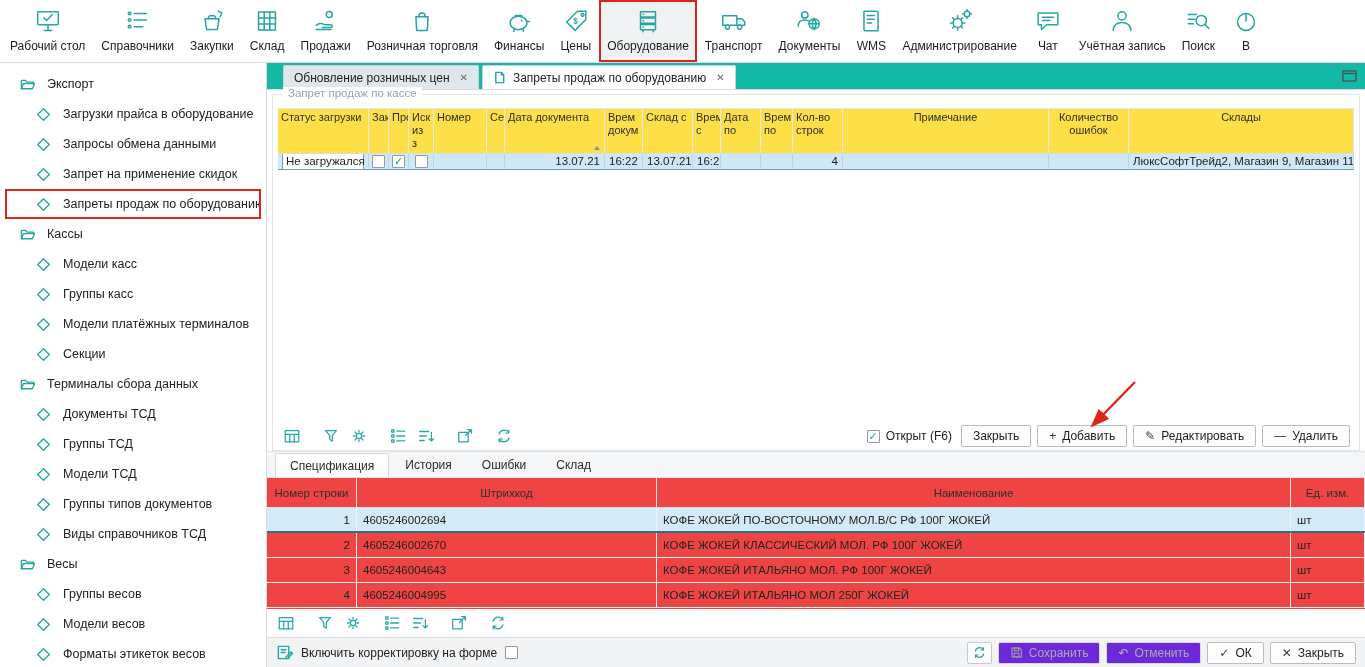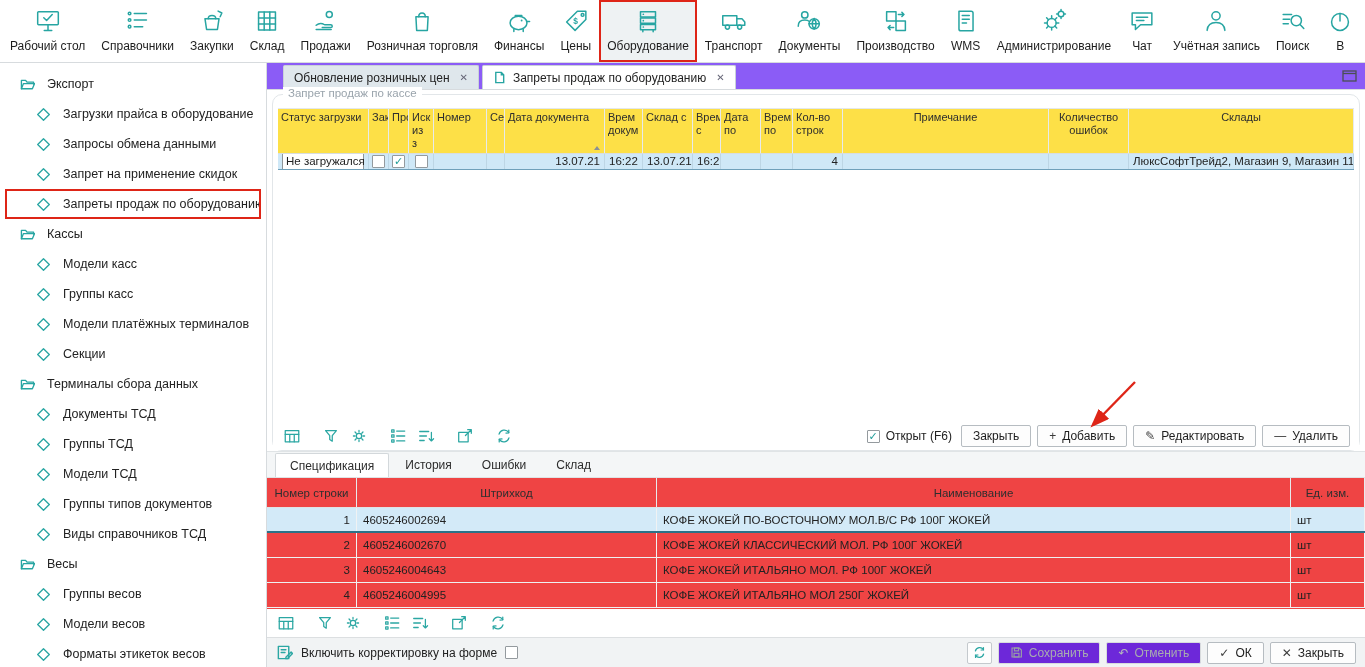--- a/index.html
+++ b/index.html
@@ -23,31 +23,31 @@
   .sidebar{width:267px;flex:0 0 267px;border-right:1px solid #d7dbde;padding-top:6px;overflow:hidden;background:#fff}
   .trow{height:30px;display:flex;align-items:center;gap:12px;padding-left:15px;font-size:12.5px;cursor:pointer;margin:0 5px;white-space:nowrap;overflow:hidden}
   .trow.child{padding-left:31px}
   .trow.annotated{outline:2px solid #de2517;outline-offset:-2px}
   .ticon{flex:0 0 auto;display:flex}
   .ticon svg{width:15px;height:15px;stroke:#27a5a2;fill:none;stroke-width:1.4;stroke-linejoin:round;stroke-linecap:round;display:block}
 
   .content{flex:1;display:flex;flex-direction:column;min-width:0;position:relative}
 
   
-  .tabstrip{height:27px;flex:0 0 27px;background:#8b5cf6;border-bottom:1px solid #d7dbde;display:flex;align-items:flex-end;padding:3px 8px 0 16px;gap:3px}
+  .tabstrip{height:27px;flex:0 0 27px;background:#14b8a6;border-bottom:1px solid #d7dbde;display:flex;align-items:flex-end;padding:3px 8px 0 16px;gap:3px}
   .tab{height:24px;display:flex;align-items:center;gap:7px;padding:0 10px;font-size:12px;background:#dfe7ec;border:1px solid #c9d2d8;border-bottom:none;border-radius:2px 2px 0 0;cursor:pointer;white-space:nowrap}
   .tab.active{background:#fff}
   .tab .ticn svg{width:13px;height:13px;stroke:#27a5a2;fill:none;stroke-width:1.5;display:block}
   .tab .close{font-size:10px;color:#66707а;color:#667;padding-left:3px;cursor:pointer}
   .tabstrip .stretch{flex:1}
   .maxicon{align-self:center;margin-bottom:4px;cursor:pointer}
   .maxicon svg{width:15px;height:12px;display:block;stroke:#4a4f53;fill:none;stroke-width:1.3}
 
   
-  .grouppanel{flex:1;margin:4px 5px 0;border:1px solid #e2e6e9;border-radius:10px;position:relative;display:flex;flex-direction:column;min-height:0;background:#fff}
+  .grouppanel{flex:1;margin:4px 5px 0;border:1px solid #e2e6e9;border-radius:0;position:relative;display:flex;flex-direction:column;min-height:0;background:#fff}
   .group-label{position:absolute;top:-8px;left:10px;background:#fff;padding:0 5px;font-size:11.5px;color:#9aa4ac}
 
   .mtable{margin:13px 5px 0}
   .mhead,.mrow{display:grid;grid-template-columns:91px 20px 20px 25px 53px 18px 100px 38px 50px 28px 40px 32px 50px 206px 80px minmax(0,1fr)}
   .mhead{border-top:1px solid #e4e8ea;border-bottom:1px solid #d8dde0;background:#fde047}
   .hcell{font-size:11px;color:#2e2e2e;padding:2px 3px;border-right:1px solid #e7eaec;line-height:1.2;min-height:34px;overflow:hidden;position:relative;cursor:pointer}
   .hcell.center{text-align:center}
   .sortmark{position:absolute;right:4px;bottom:3px;width:0;height:0;border-left:3.5px solid transparent;border-right:3.5px solid transparent;border-bottom:4.5px solid #8a9096}
   .mrow{background:#cfe8f7;border-bottom:1px solid #6fa0ba;height:16px;cursor:pointer}
   .mcell{font-size:11.5px;padding:0 4px;display:flex;align-items:center;border-right:1px solid rgba(110,135,150,.18);overflow:hidden;white-space:nowrap}
@@ -207,30 +207,20 @@
     <div class="ritem">
       <span class="ricon">
           <svg viewBox="0 0 32 32">
             <circle cx="11.5" cy="9.5" r="3.4"></circle>
             <path d="M4.5 21.5c0-4.5 3-6.5 7-6.5 2 0 3.8.5 5 1.5"></path>
             <circle cx="21.5" cy="19" r="5.5"></circle>
             <path d="M16 19h11M21.5 13.5c2.8 3 2.8 8 0 11M21.5 13.5c-2.8 3-2.8 8 0 11"></path>
           </svg>
         </span>
       <span class="rlabel">Документы</span>
-    </div>
-    <div class="ritem">
-      <span class="ricon">
-          <svg viewBox="0 0 32 32">
-            <rect x="6" y="6" width="10" height="10"></rect>
-            <rect x="16" y="16" width="10" height="10"></rect>
-            <path d="M18.5 9h6M24.5 9l-2.2-2.2M24.5 9l-2.2 2.2M13.5 23h-6M7.5 23l2.2-2.2M7.5 23l2.2 2.2"></path>
-          </svg>
-        </span>
-      <span class="rlabel">Производство</span>
     </div>
     <div class="ritem">
       <span class="ricon">
           <svg viewBox="0 0 32 32">
             <path d="M8.5 5.5h13a2 2 0 012 2v19h-13a2 2 0 01-2-2z"></path>
             <path d="M12 10h7.5M12 14h7.5M12 18h4.5"></path>
           </svg>
         </span>
       <span class="rlabel">WMS</span>
     </div>

